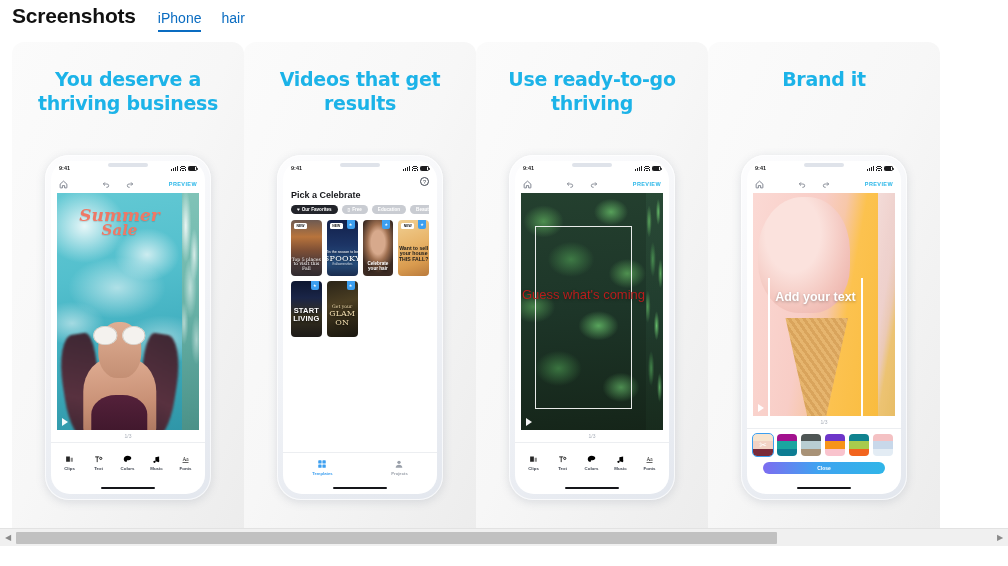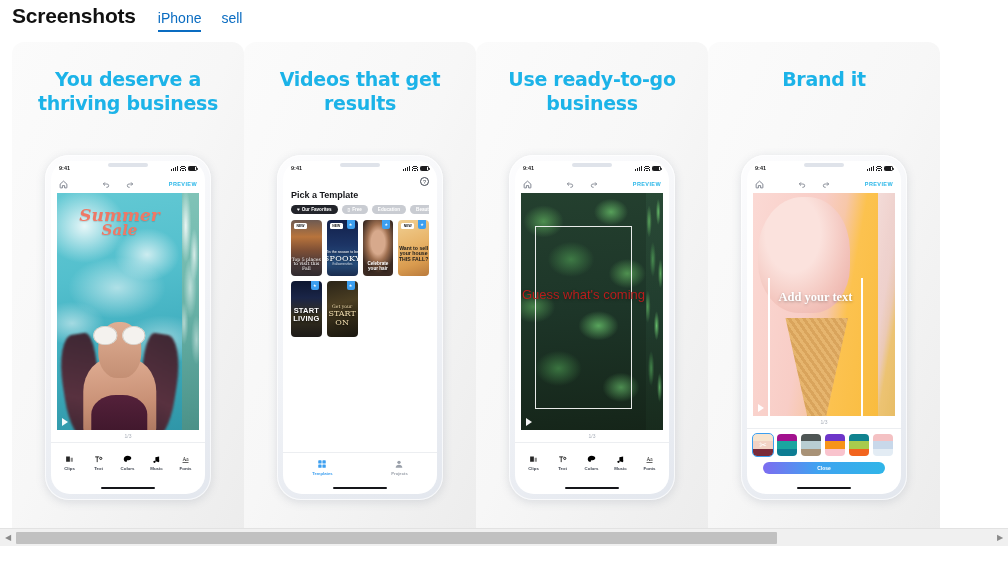--- a/index.html
+++ b/index.html
@@ -311,21 +311,21 @@
     border-radius: 48% 46% 40% 44%;
   }
   .cone {
     position: absolute; left: 26%; bottom: -4%; width: 50%; height: 48%;
     background: repeating-linear-gradient(55deg,#e6b56e 0 3px,#d9a45c 3px 6px);
     clip-path: polygon(0 0, 100% 0, 62% 100%, 38% 100%);
   }
   .ice-text {
     position: absolute; left: 0; right: 0; top: 44%;
     text-align: center; color: #ffffff;
-    font-family: Liberation Serif, serif; font-weight: bold;
+    font-family: Liberation Sans, sans-serif; font-weight: bold;
     font-size: 12.5px; line-height: 1.04;
     text-shadow: 0 1px 3px rgba(0,0,0,.3);
   }
   .bar-l, .bar-r {
     position: absolute; top: 38%; bottom: 0; width: 1.6px; background: #ffffff;
   }
   .bar-l { left: 12%; } .bar-r { right: 12%; }
 
   .palette-bar {
     flex: 0 0 54px; border-top: .6px solid #eceef1;
@@ -368,21 +368,21 @@
     width: 78%; background: #c1c1c1; border-radius: 1px;
   }
 </style>
 </head>
 <body>
 
 <div class="header">
   <div class="page-title">Screenshots</div>
   <div class="tabs">
     <div class="tab active">iPhone</div>
-    <div class="tab">sell</div>
+    <div class="tab">hair</div>
   </div>
 </div>
 
 <div class="carousel-wrap">
 <div class="carousel">
 
   <div class="shot-card">
     <div class="shot-title">You deserve a thriving business</div>
     <div class="phone">
       <div class="phone-screen">
@@ -512,21 +512,21 @@
                   <i></i>
                 </span>
             <span class="wifi"></span>
             <span class="batt"></span>
           </span>
         </div>
         <div class="tpl-head">
           <div style="display:flex">
             <div class="help-icon">?</div>
           </div>
-          <div class="tpl-title">Pick a Template</div>
+          <div class="tpl-title">Pick a Celebrate</div>
           <div class="chips">
             <div class="chip active">
               <span>♥</span>
               <span>Our Favorites</span>
             </div>
             <div class="chip">
               <span>▯</span>
               <span>Free</span>
             </div>
             <div class="chip">Education</div>
@@ -563,21 +563,21 @@
           <div class="tpl">
             <div class="bg-city"></div>
             <div class="badge-pro">★</div>
             <div class="tpl-txt" style="font-size:7.5px;font-weight:bold;padding-bottom:14px;letter-spacing:.2px">START LIVING</div>
           </div>
           <div class="tpl">
             <div class="bg-glam"></div>
             <div class="badge-pro">★</div>
             <div class="tpl-txt" style="padding-bottom:10px;color:#f3dfb0">
               <div style="font-size:4.6px;font-family:'DejaVu Serif',serif">Get your</div>
-              <div style="font-size:8px;font-family:'DejaVu Serif',serif">START ON</div>
+              <div style="font-size:8px;font-family:'DejaVu Serif',serif">GLAM ON</div>
             </div>
           </div>
         </div>
         <div class="tpl-tabs">
           <div class="tpl-tab active">
             <svg width="10" height="10" viewBox="0 0 24 24" fill="currentColor">
                   <rect x="3" y="3" width="8" height="8" rx="1.5"></rect>
                   <rect x="13" y="3" width="8" height="8" rx="1.5"></rect>
                   <rect x="3" y="13" width="8" height="8" rx="1.5"></rect>
                   <rect x="13" y="13" width="8" height="8" rx="1.5"></rect>
@@ -593,21 +593,21 @@
           </div>
         </div>
         <div class="home-indicator">
               <span></span>
             </div>
       </div>
     </div>
   </div>
 
   <div class="shot-card">
-    <div class="shot-title">Use ready-to-go business</div>
+    <div class="shot-title">Use ready-to-go thriving</div>
     <div class="phone">
       <div class="phone-screen">
         <div class="notch"></div>
         <div class="status-bar">
           <span>9:41</span>
           <span class="status-icons">
             <span class="sig">
                   <i></i>
                   <i></i>
                   <i></i>

